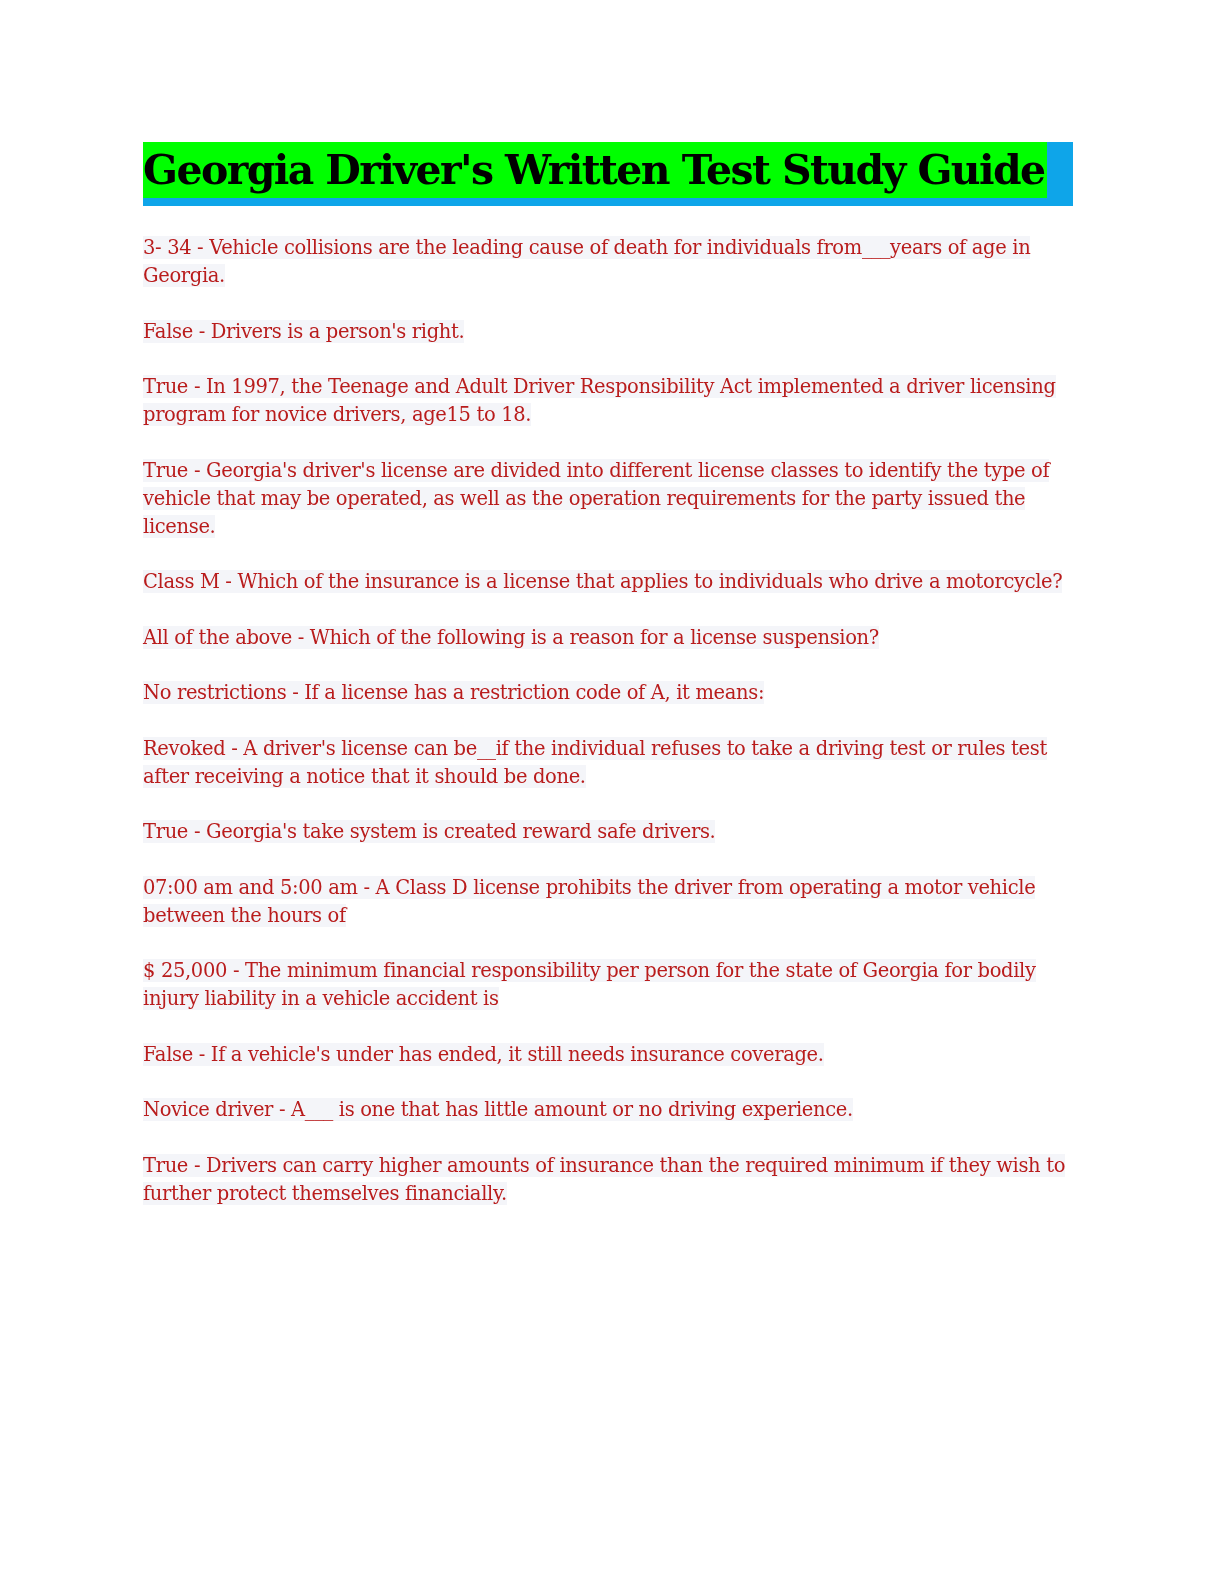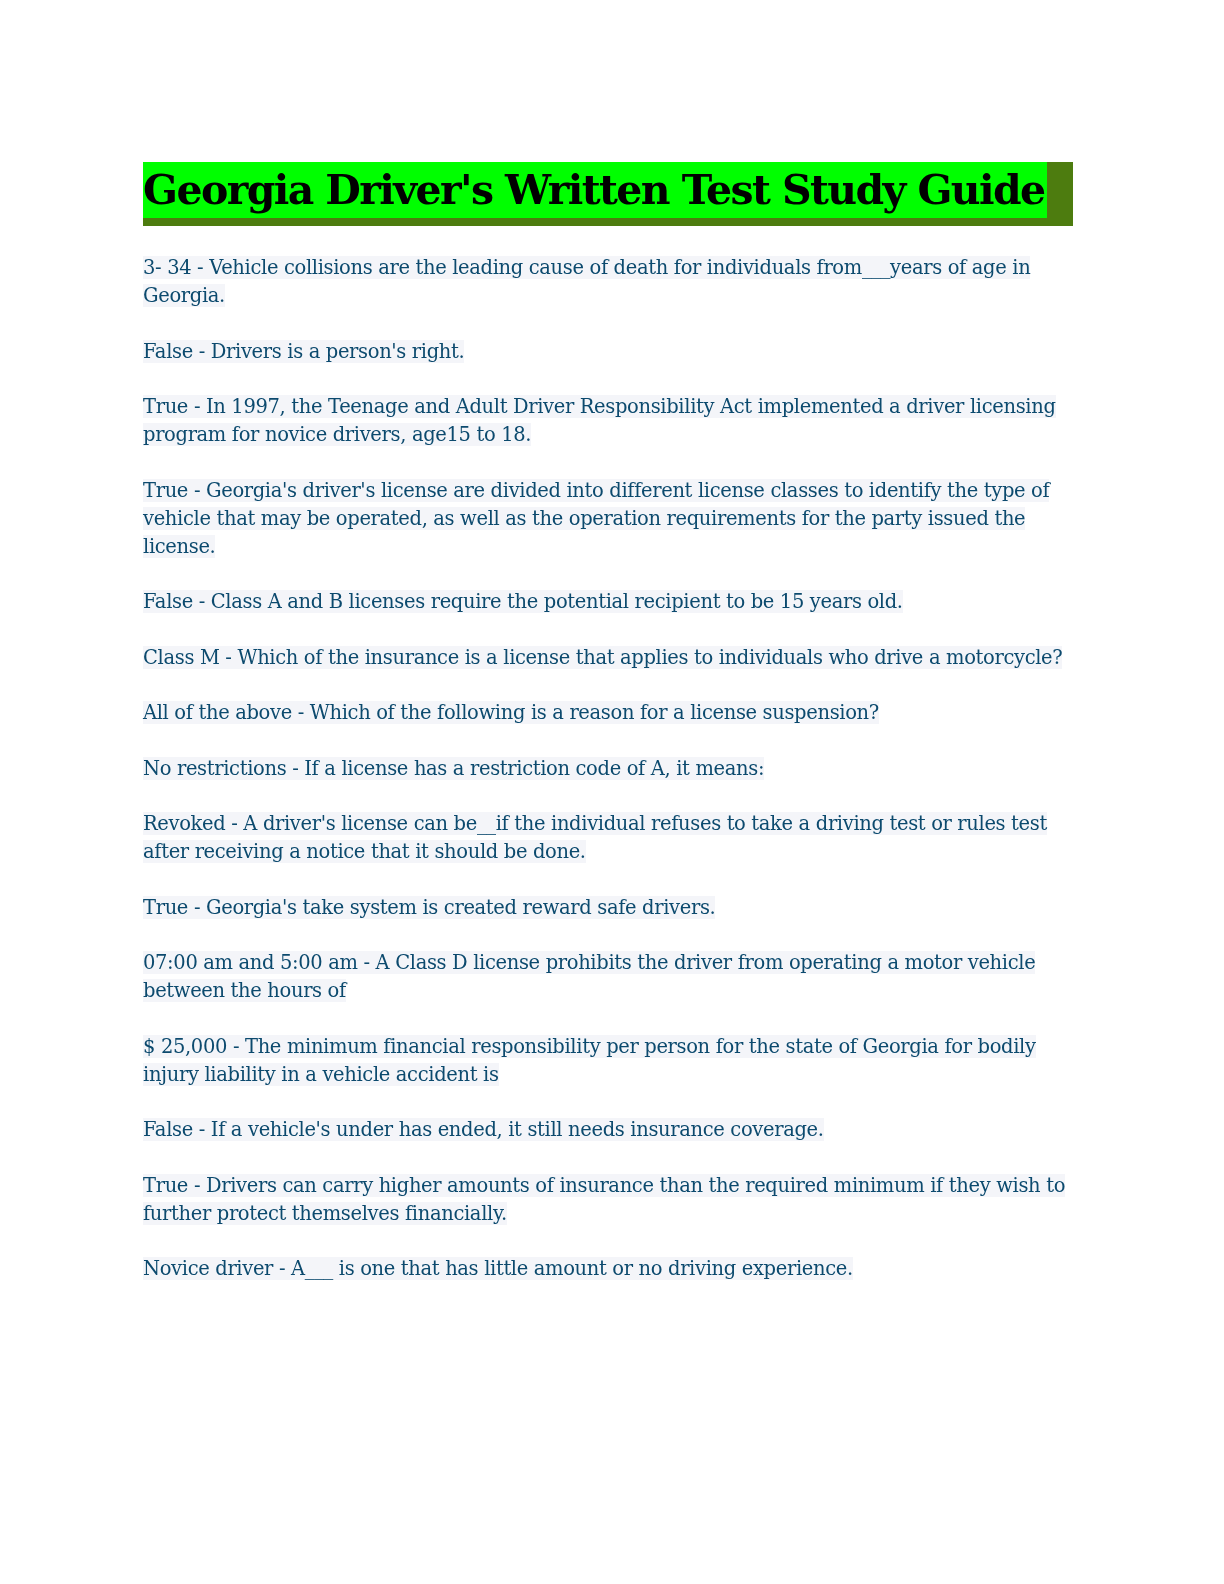--- a/index.html
+++ b/index.html
@@ -1,43 +1,42 @@
 <!DOCTYPE html>
 <html><head>
   <meta charset="utf-8">
   <style>
     html, body { margin: 0; padding: 0; background: #ffffff; }
     body { width: 1224px; height: 1584px; position: relative; overflow: hidden; }
     .page { position: absolute; left: 143px; top: 142px; width: 930px; }
     .title-wrap {
-      background: #4d7c0f;
+      background: #0ea5e9;
       width: 930px;
       height: 64px;
       position: relative;
-      margin-top: 20px;
     }
     .title {
       position: absolute; left: 0; top: 0;
       background: #00ff00;
       color: #000000;
       font-family: "DejaVu Serif", serif;
       font-weight: bold;
       font-size: 41px;
       line-height: 56px;
       height: 56px;
       padding: 0 2px 0 0;
       white-space: nowrap;
       letter-spacing: -1.6px;
     }
     .items { margin-top: 28px; }
     .item {
       font-family: "DejaVu Serif", serif;
       font-size: 19.5px;
       line-height: 28px;
-      color: #0c4a6e;
+      color: #b91c1c;
       margin: 0 0 27.5px 0;
       letter-spacing: -0.35px;
     }
     .item .hl {
       background: #f4f5f9;
       box-decoration-break: clone;
       -webkit-box-decoration-break: clone;
     }
   </style>
 </head>
@@ -46,25 +45,24 @@
 <div class="page">
   <div class="title-wrap">
     <h1 class="title" style="margin:0;">Georgia Driver's Written Test Study Guide</h1>
   </div>
 
   <div class="items">
     <p class="item"><span class="hl">3- 34 - Vehicle collisions are the leading cause of death for individuals from___years of age in Georgia.</span></p>
     <p class="item"><span class="hl">False - Drivers is a person's right.</span></p>
     <p class="item"><span class="hl">True - In 1997, the Teenage and Adult Driver Responsibility Act implemented a driver licensing program for novice drivers, age15 to 18.</span></p>
     <p class="item"><span class="hl">True - Georgia's driver's license are divided into different license classes to identify the type of vehicle that may be operated, as well as the operation requirements for the party issued the license.</span></p>
-    <p class="item"><span class="hl">False - Class A and B licenses require the potential recipient to be 15 years old.</span></p>
     <p class="item"><span class="hl">Class M - Which of the insurance is a license that applies to individuals who drive a motorcycle?</span></p>
     <p class="item"><span class="hl">All of the above - Which of the following is a reason for a license suspension?</span></p>
     <p class="item"><span class="hl">No restrictions - If a license has a restriction code of A, it means:</span></p>
     <p class="item"><span class="hl">Revoked - A driver's license can be__if the individual refuses to take a driving test or rules test after receiving a notice that it should be done.</span></p>
     <p class="item"><span class="hl">True - Georgia's take system is created reward safe drivers.</span></p>
     <p class="item"><span class="hl">07:00 am and 5:00 am - A Class D license prohibits the driver from operating a motor vehicle between the hours of</span></p>
     <p class="item"><span class="hl">$ 25,000 - The minimum financial responsibility per person for the state of Georgia for bodily injury liability in a vehicle accident is</span></p>
     <p class="item"><span class="hl">False - If a vehicle's under has ended, it still needs insurance coverage.</span></p>
+    <p class="item"><span class="hl">Novice driver - A___ is one that has little amount or no driving experience.</span></p>
     <p class="item"><span class="hl">True - Drivers can carry higher amounts of insurance than the required minimum if they wish to further protect themselves financially.</span></p>
-    <p class="item"><span class="hl">Novice driver - A___ is one that has little amount or no driving experience.</span></p>
   </div>
 </div>
 
 </body></html>

